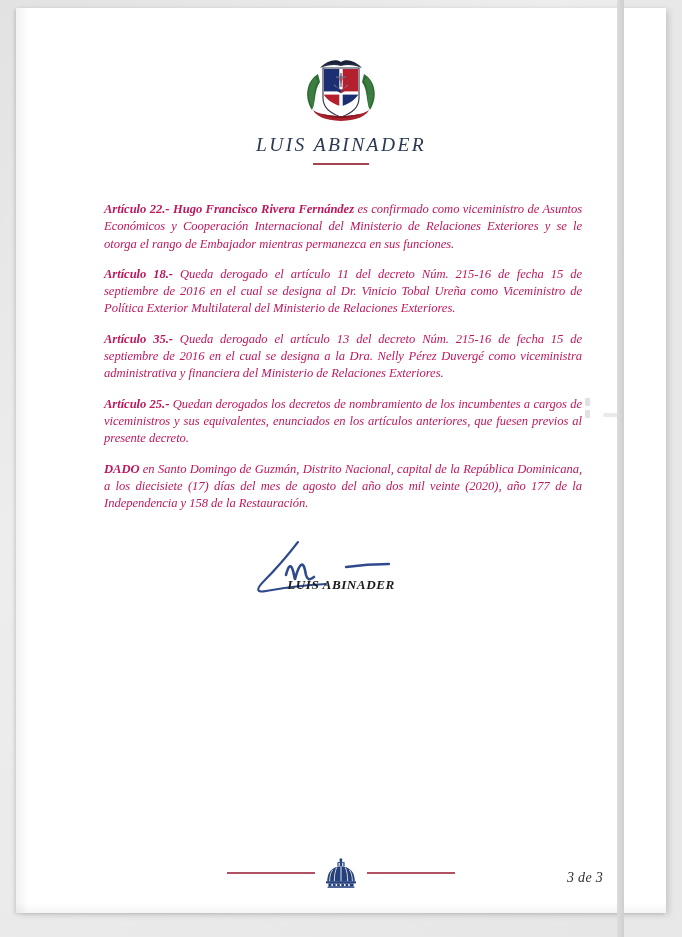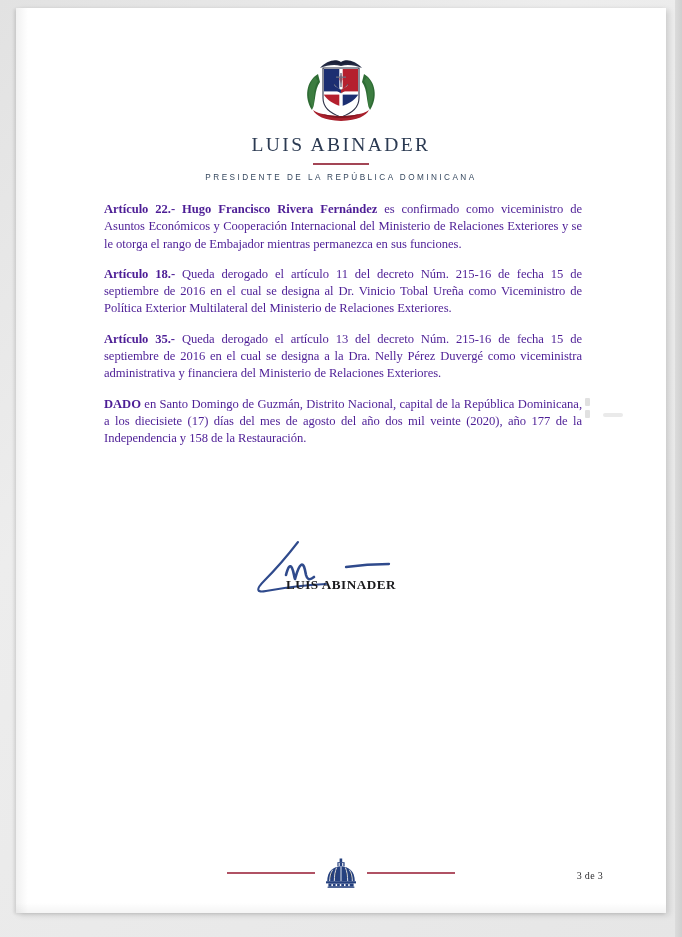--- a/index.html
+++ b/index.html
@@ -10,23 +10,24 @@
   body {
     width: 682px;
     height: 937px;
     overflow: hidden;
     font-family: "Liberation Serif", serif;
   }
 
   
   #scan-frame {
     position: relative;
-    width: 682px;
+    width: 624px;
     height: 937px;
     background: linear-gradient(135deg,#e2e2e2 0%,#ededed 35%,#e6e6e6 100%);
+    font-style: italic;
   }
 
   
   #scan-frame::after {
     content: "";
     position: absolute;
     top: 0; right: 0;
     width: 7px; height: 100%;
     background: linear-gradient(to right,#dcdcdc,#cfcfcf);
   }
@@ -94,21 +95,21 @@
     color: #36485f;
     font-weight: 400;
   }
 
   
   #doc-body {
     position: absolute;
     left: 88px;
     top: 193px;
     width: 478px;
-    color: #4c1d95;
+    color: #be185d;
   }
   .doc-para {
     font-family: "Liberation Serif", serif;
     font-size: 12.6px;
     line-height: 17.3px;
     text-align: justify;
     margin: 0 0 13px 0;
     letter-spacing: -0.05px;
   }
   .art-label { font-weight: bold; }
@@ -190,21 +191,21 @@
   .footer-rule.left  { margin-right: 9px; }
   .footer-rule.right { margin-left: 9px; }
   #footer-dome { width: 34px; height: 30px; }
   #footer-dome svg { display:block; width:34px; height:30px; }
 
   #page-number {
     position: absolute;
     right: 63px;
     top: 20px;
     font-family: "Liberation Serif", serif;
-    font-size: 10px;
+    font-size: 14px;
     color: #2c2c2f;
     letter-spacing: 0.3px;
   }
 </style>
 </head>
 <body>
 
 <div id="scan-frame">
 
   <div id="page-sheet">
@@ -244,37 +245,39 @@
 
           <path d="M15 56 C26 64 60 64 71 56 C68 62 60 66 43 67 C26 66 18 62 15 56 Z" fill="#a8202c"></path>
           <path d="M22 59 C31 63 55 63 64 59 C57 63 49 64 43 64 C37 64 29 63 22 59 Z" fill="#7d1620"></path>
         </svg>
       </div>
 
       <div id="president-name">LUIS ABINADER</div>
 
       <div id="header-rule"></div>
 
-      <div id="president-subtitle">PRESIDENTE DE LA REPÚBLICA DOMINICANA</div>
     </div>
 
     <div id="doc-body">
 
       <p class="doc-para">
         <span class="art-label">Artículo 22.-</span><span class="emph-name"> Hugo Francisco Rivera Fernández</span><span> es confirmado como viceministro de Asuntos Económicos y Cooperación Internacional del Ministerio de Relaciones Exteriores y se le otorga el rango de Embajador mientras permanezca en sus funciones.</span>
       </p>
 
       <p class="doc-para">
         <span class="art-label">Artículo 18.-</span><span> Queda derogado el artículo 11 del decreto Núm. 215-16 de fecha 15 de septiembre de 2016 en el cual se designa al Dr. Vinicio Tobal Ureña como Viceministro de Política Exterior Multilateral del Ministerio de Relaciones Exteriores.</span>
       </p>
 
       <p class="doc-para">
         <span class="art-label">Artículo 35.-</span><span> Queda derogado el artículo 13 del decreto Núm. 215-16 de fecha 15 de septiembre de 2016 en el cual se designa a la Dra. Nelly Pérez Duvergé como viceministra administrativa y financiera del Ministerio de Relaciones Exteriores.</span>
       </p>
 
+      <p class="doc-para">
+        <span class="art-label">Artículo 25.-</span><span> Quedan derogados los decretos de nombramiento de los incumbentes a cargos de viceministros y sus equivalentes, enunciados en los artículos anteriores, que fuesen previos al presente decreto.</span>
+      </p>
 
 
       <p class="doc-para" id="para-dado">
         <span class="art-label">DADO</span><span> en Santo Domingo de Guzmán, Distrito Nacional, capital de la República Dominicana, a los diecisiete (17) días del mes de agosto del año dos mil veinte (2020), año 177 de la Independencia y 158 de la Restauración.</span>
       </p>
     </div>
 
     <div id="signature-block">
       <div id="signature-mark">
         <svg viewBox="0 0 230 62" xmlns="http://www.w3.org/2000/svg">

